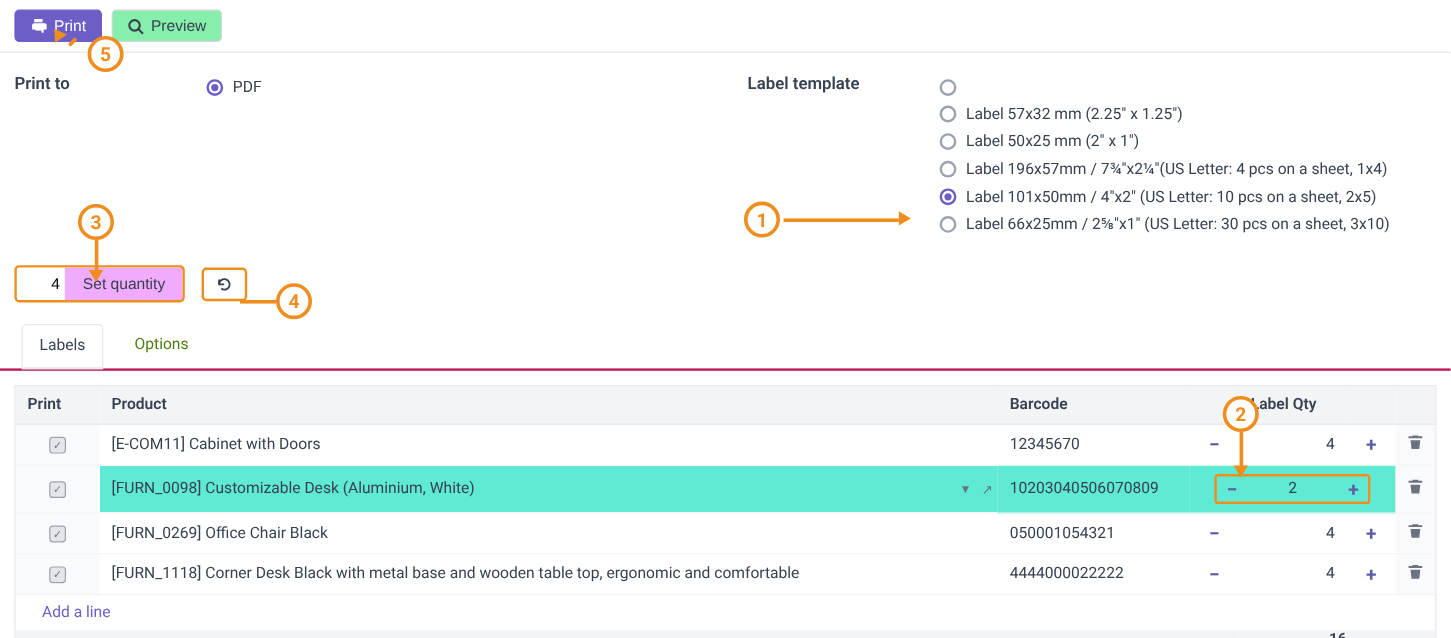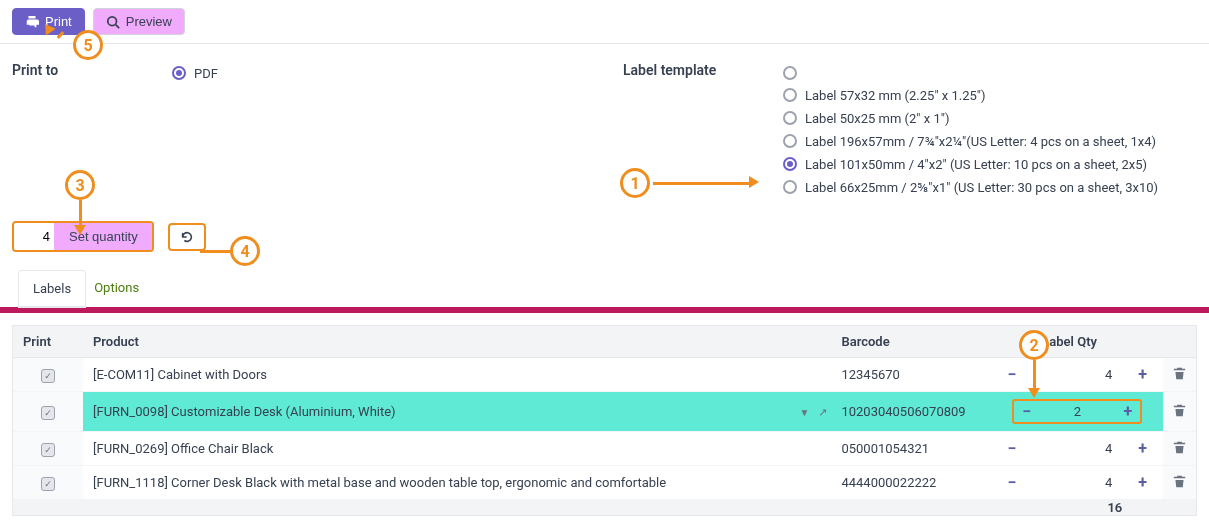--- a/index.html
+++ b/index.html
@@ -1,20 +1,20 @@
 <!DOCTYPE html>
 <html><head>
 <meta charset="utf-8">
 <style>
 * { box-sizing: border-box; margin: 0; padding: 0; }
 body { font-family: -apple-system, BlinkMacSystemFont, "Segoe UI", Roboto, Arial, sans-serif; font-size: 13px; color: #374151; background: #fff; width: 1209px; position: relative; }
 
 
 .toolbar { display: flex; gap: 8px; padding: 8px 12px; border-bottom: 1px solid #e5e7eb; }
-.btn { display: inline-flex; align-items: center; gap: 6px; padding: 5px 12px; border: 1px solid #d1d5db; background: #f0abfc; border-radius: 4px; font-size: 13px; cursor: pointer; color: #374151; }
+.btn { display: inline-flex; align-items: center; gap: 6px; padding: 5px 12px; border: 1px solid #d1d5db; background: #86efac; border-radius: 4px; font-size: 13px; cursor: pointer; color: #374151; }
 .btn-primary { background: #6b5fc7; color: #fff; border-color: #6b5fc7; font-weight: 500; }
 .icon { width: 14px; height: 14px; display: inline-flex; align-items: center; justify-content: center; }
 
 
 .form-area { display: flex; padding: 18px 12px 12px; gap: 60px; }
 .form-col { display: flex; flex-direction: column; gap: 10px; }
 .form-col.left { width: 48%; }
 .form-col.right { width: 50%; }
 .form-row { display: flex; align-items: flex-start; }
 .form-label { width: 160px; font-weight: 600; color: #374151; font-size: 14px; }
@@ -24,21 +24,21 @@
 .radio-ring.sel::after { content: ""; width: 6px; height: 6px; border-radius: 50%; background: #6b5fc7; }
 
 
 .qty-row { display: flex; align-items: center; gap: 14px; padding: 10px 12px 18px; }
 .qty-box { display: inline-flex; align-items: center; border: 2px solid #ef8d1e; border-radius: 4px; overflow: hidden; }
 .qty-input { width: 40px; text-align: right; border: none; outline: none; font-size: 13px; padding: 6px 4px 6px 6px; }
 .qty-btn { background: #f0abfc; border: none; padding: 6px 14px; font-size: 13px; cursor: pointer; color: #374151; border-left: 1px solid transparent; }
 .undo-box { border: 2px solid #ef8d1e; border-radius: 4px; padding: 5px 10px; background: #fff; cursor: pointer; display: inline-flex; }
 
 
-.tabs { display: flex; gap: 4px; padding: 0 18px; border-bottom: 6px solid #be185d; }
+.tabs { display: flex; gap: 22px; padding: 0 18px; border-bottom: 2px solid #be185d; }
 .tab { padding: 10px 4px; font-size: 13px; cursor: pointer; color: #4d7c0f; border-bottom: 2px solid transparent; }
 .tab.active { color: #374151; border-bottom: 2px solid #e5e7eb; border-left: 1px solid #e5e7eb; border-right: 1px solid #e5e7eb; border-top: 1px solid #e5e7eb; border-radius: 4px 4px 0 0; background: #fff; margin-bottom: -1px; padding: 10px 14px; }
 
 
 .table-wrap { margin: 12px 12px 0; border: 1px solid #e5e7eb; }
 table { width: 100%; border-collapse: collapse; }
 thead th { background: #f3f4f6; font-weight: 600; text-align: left; padding: 8px 10px; border-bottom: 1px solid #e5e7eb; font-size: 13px; color: #374151; }
 tbody td { padding: 7px 10px; border-bottom: 1px solid #f3f4f6; font-size: 13px; vertical-align: middle; }
 td.num { text-align: right; }
 tr.sel-row td { background: #5eead4; }
@@ -202,20 +202,23 @@
           <td style="text-align:center;background:#f9fafb"><span class="chk on"></span></td>
           <td class="prod-cell"><span>[FURN_1118] Corner Desk Black with metal base and wooden table top, ergonomic and comfortable</span></td>
           <td>4444000022222</td>
           <td style="text-align:center"><span class="minus">−</span></td>
           <td class="num"><span>4</span></td>
           <td style="text-align:center"><span class="plus">+</span></td>
           <td class="trash-cell" style="text-align:center;background:#f9fafb"><span class="trash"><svg width="13" height="13" viewBox="0 0 16 16" fill="currentColor">
                 <path d="M5 2V1h6v1h4v2H1V2h4zm-2 4h10l-1 9H4L3 6z"></path>
               </svg></span></td>
         </tr>
+        <tr>
+          <td colspan="7"><span class="addline">Add a line</span></td>
+        </tr>
       </tbody>
   <tfoot>
     <tr class="footer-row">
       <td colspan="4"></td>
       <td class="num">16</td>
       <td colspan="2"></td>
     </tr>
   </tfoot>
 </table>
 </div>

